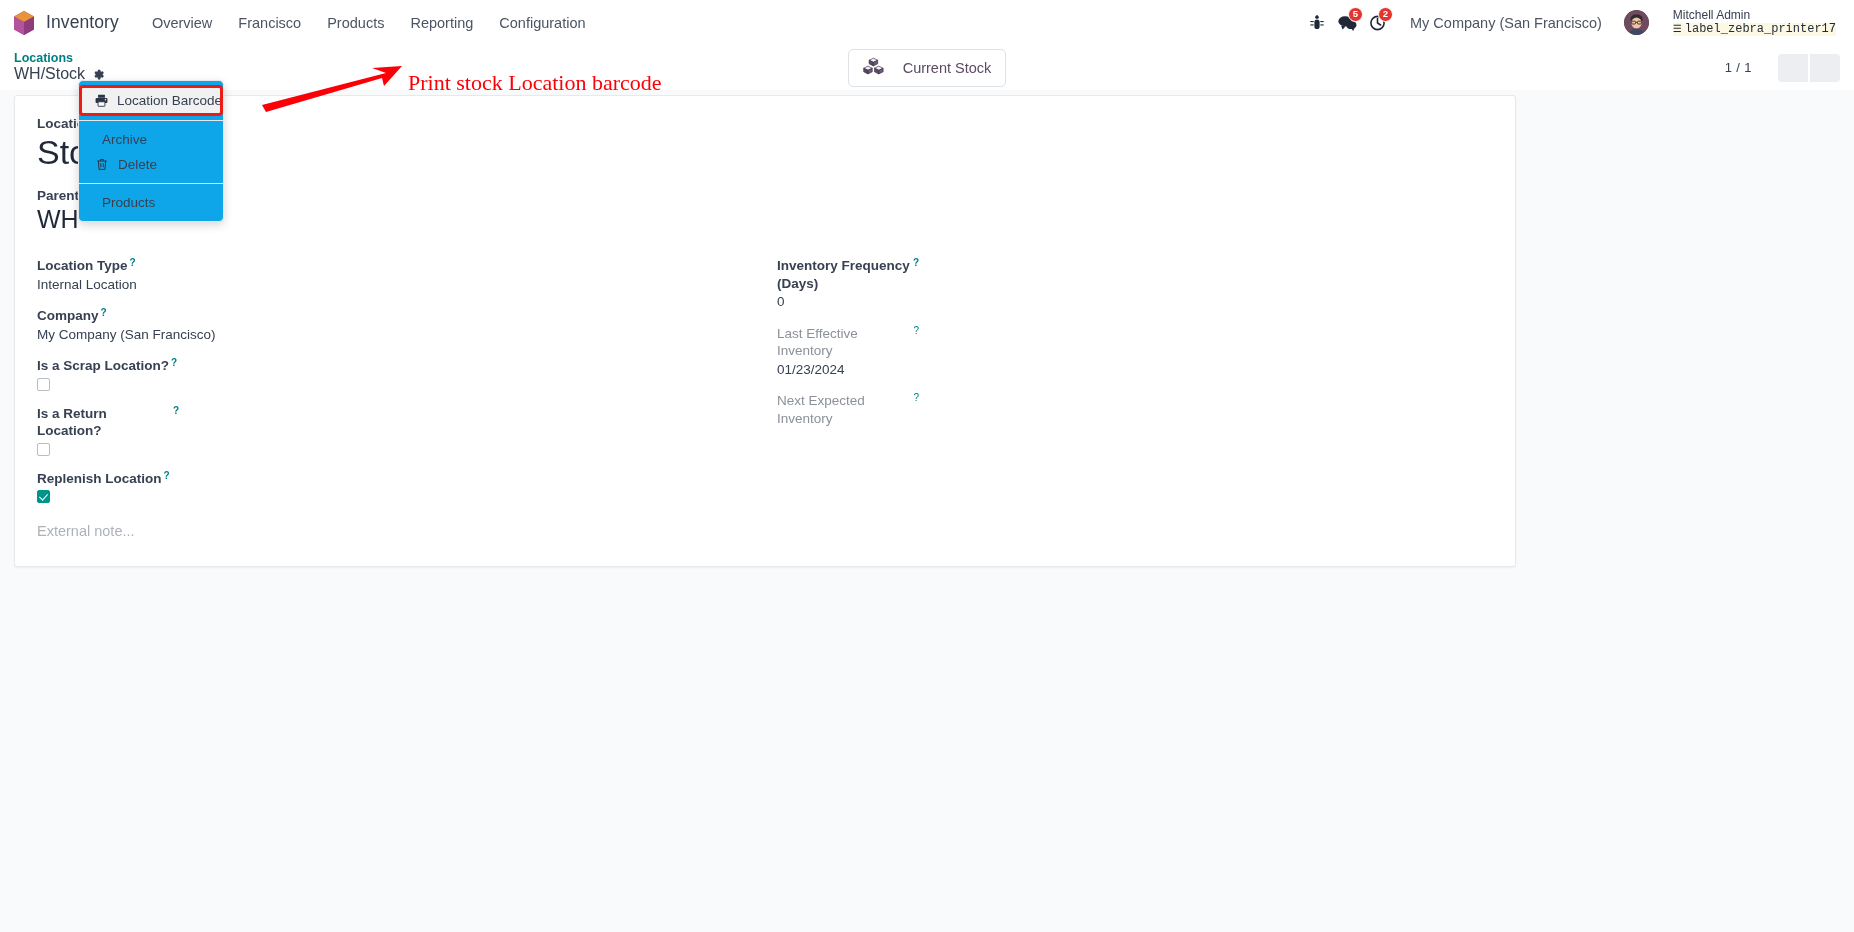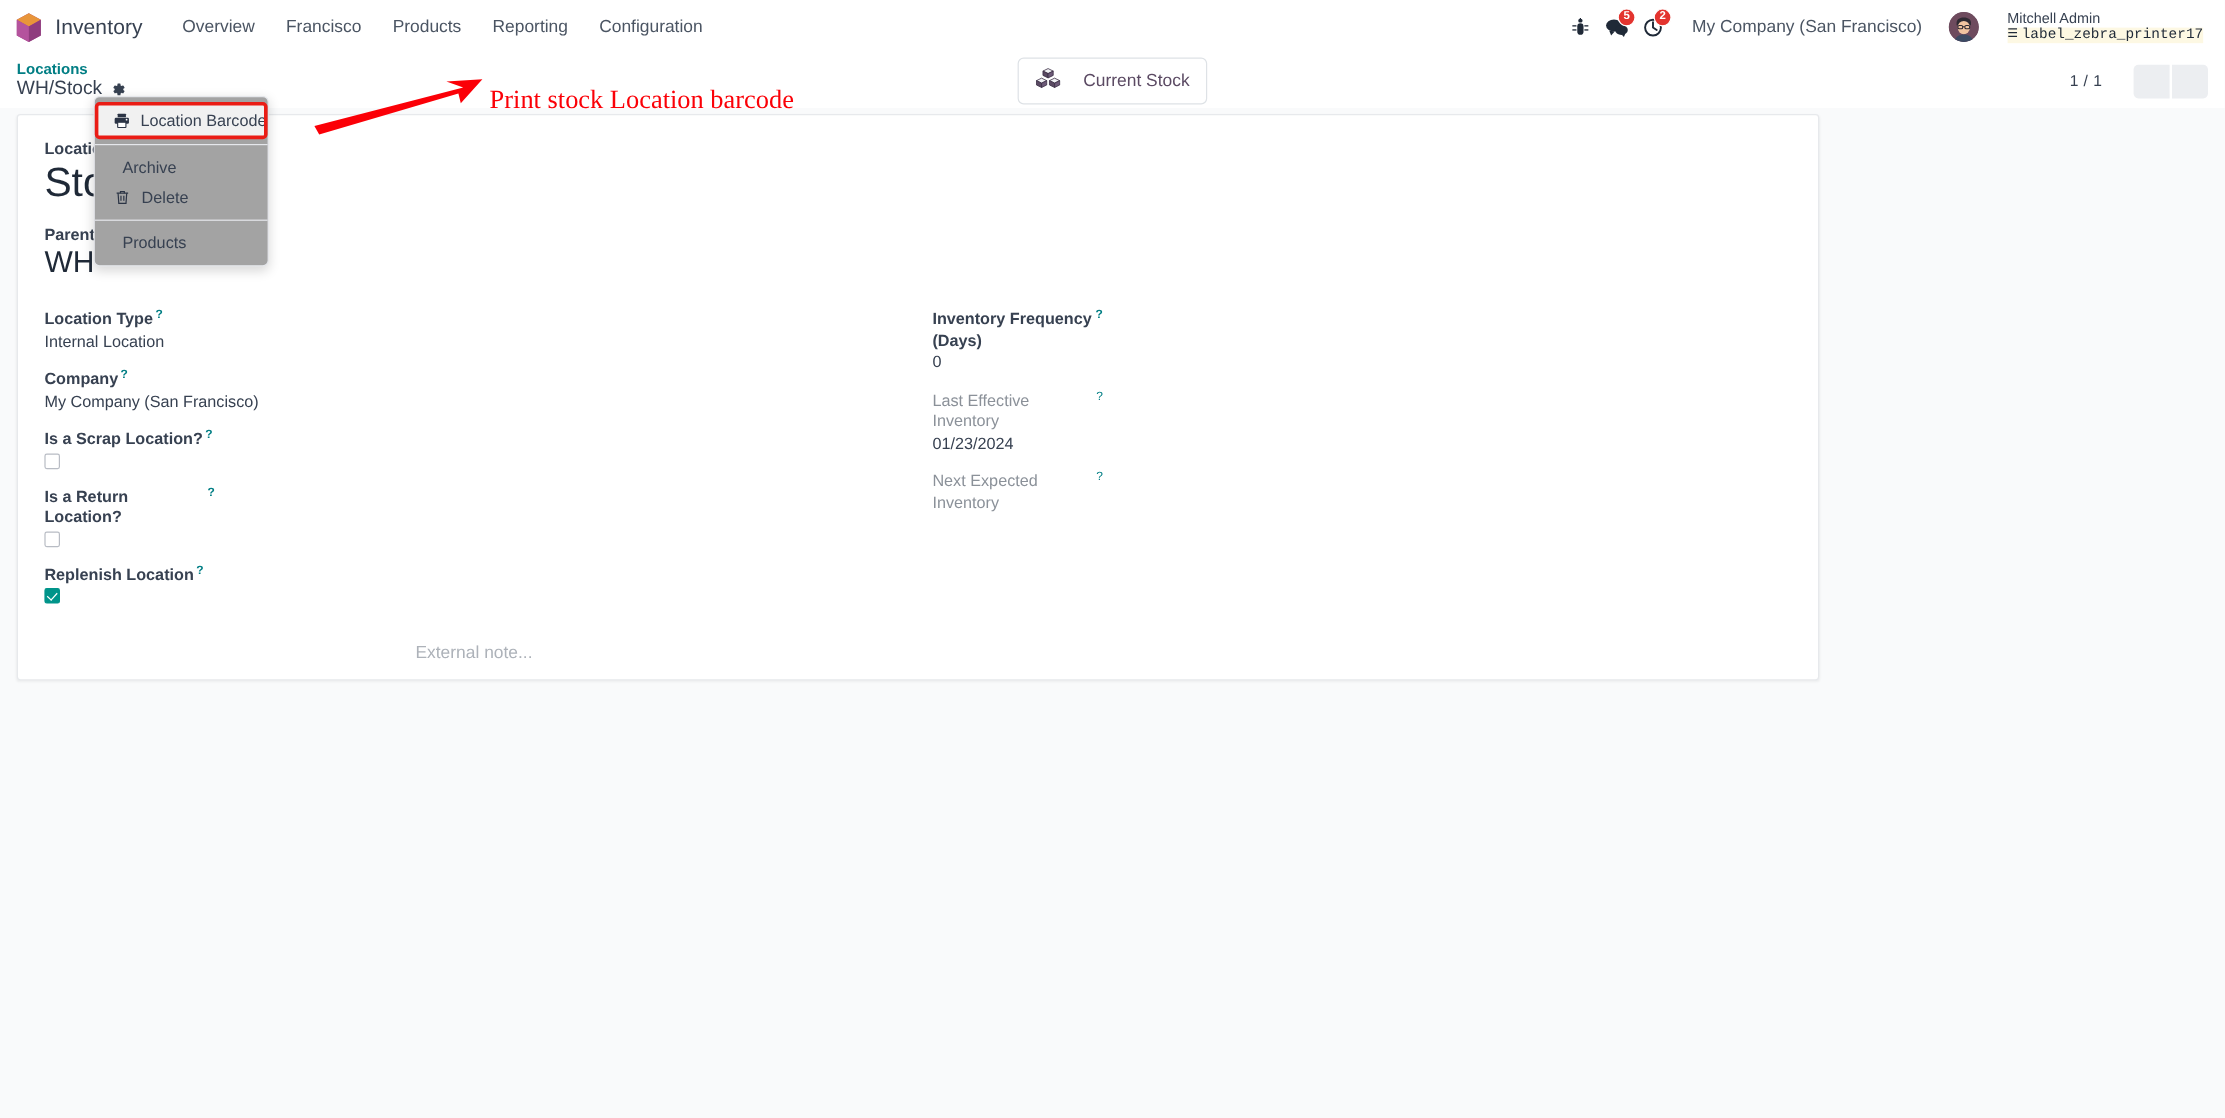--- a/index.html
+++ b/index.html
@@ -101,21 +101,21 @@
     border: none; cursor: pointer;
   }
   .pager-btn:first-child { border-radius: 4px 0 0 4px; margin-right: 2px; }
   .pager-btn:last-child { border-radius: 0 4px 4px 0; }
 
   
   .dropdown {
     position: absolute;
     left: 78px; top: 80px;
     width: 146px;
-    background: #a3a3a3;
+    background: #0ea5e9;
     border: 1px solid #e5e7eb;
     border-radius: 5px;
     box-shadow: 0 3px 10px rgba(0,0,0,.16);
     padding: 6px 0;
     z-index: 60;
   }
   .dd-item {
     display: flex; align-items: center; gap: 9px;
     padding: 5px 16px;
     font-size: 13.5px; color: #374151;
@@ -197,21 +197,21 @@
     background: #00948a; border-color: #00948a;
     position: relative;
   }
   .cb.checked::after {
     content: ""; position: absolute;
     left: 3.2px; top: 1px; width: 4px; height: 7px;
     border: solid #fff; border-width: 0 1.8px 1.8px 0;
     transform: rotate(42deg);
   }
   .note-field {
-    margin-top: 33px; font-size: 14.5px; color: #adb2b9; cursor: text; text-align: center;
+    margin-top: 20px; font-size: 14.5px; color: #adb2b9; cursor: text;
   }
 </style>
 </head>
 <body>
 
 <div class="navbar">
   <div class="brand-wrap">
     <span>
       <svg class="odoo-logo" viewBox="0 0 24 26">
         <path d="M12 1 L22 6.5 L22 19.5 L12 25 L2 19.5 L2 6.5 Z" fill="#a24689"></path>

